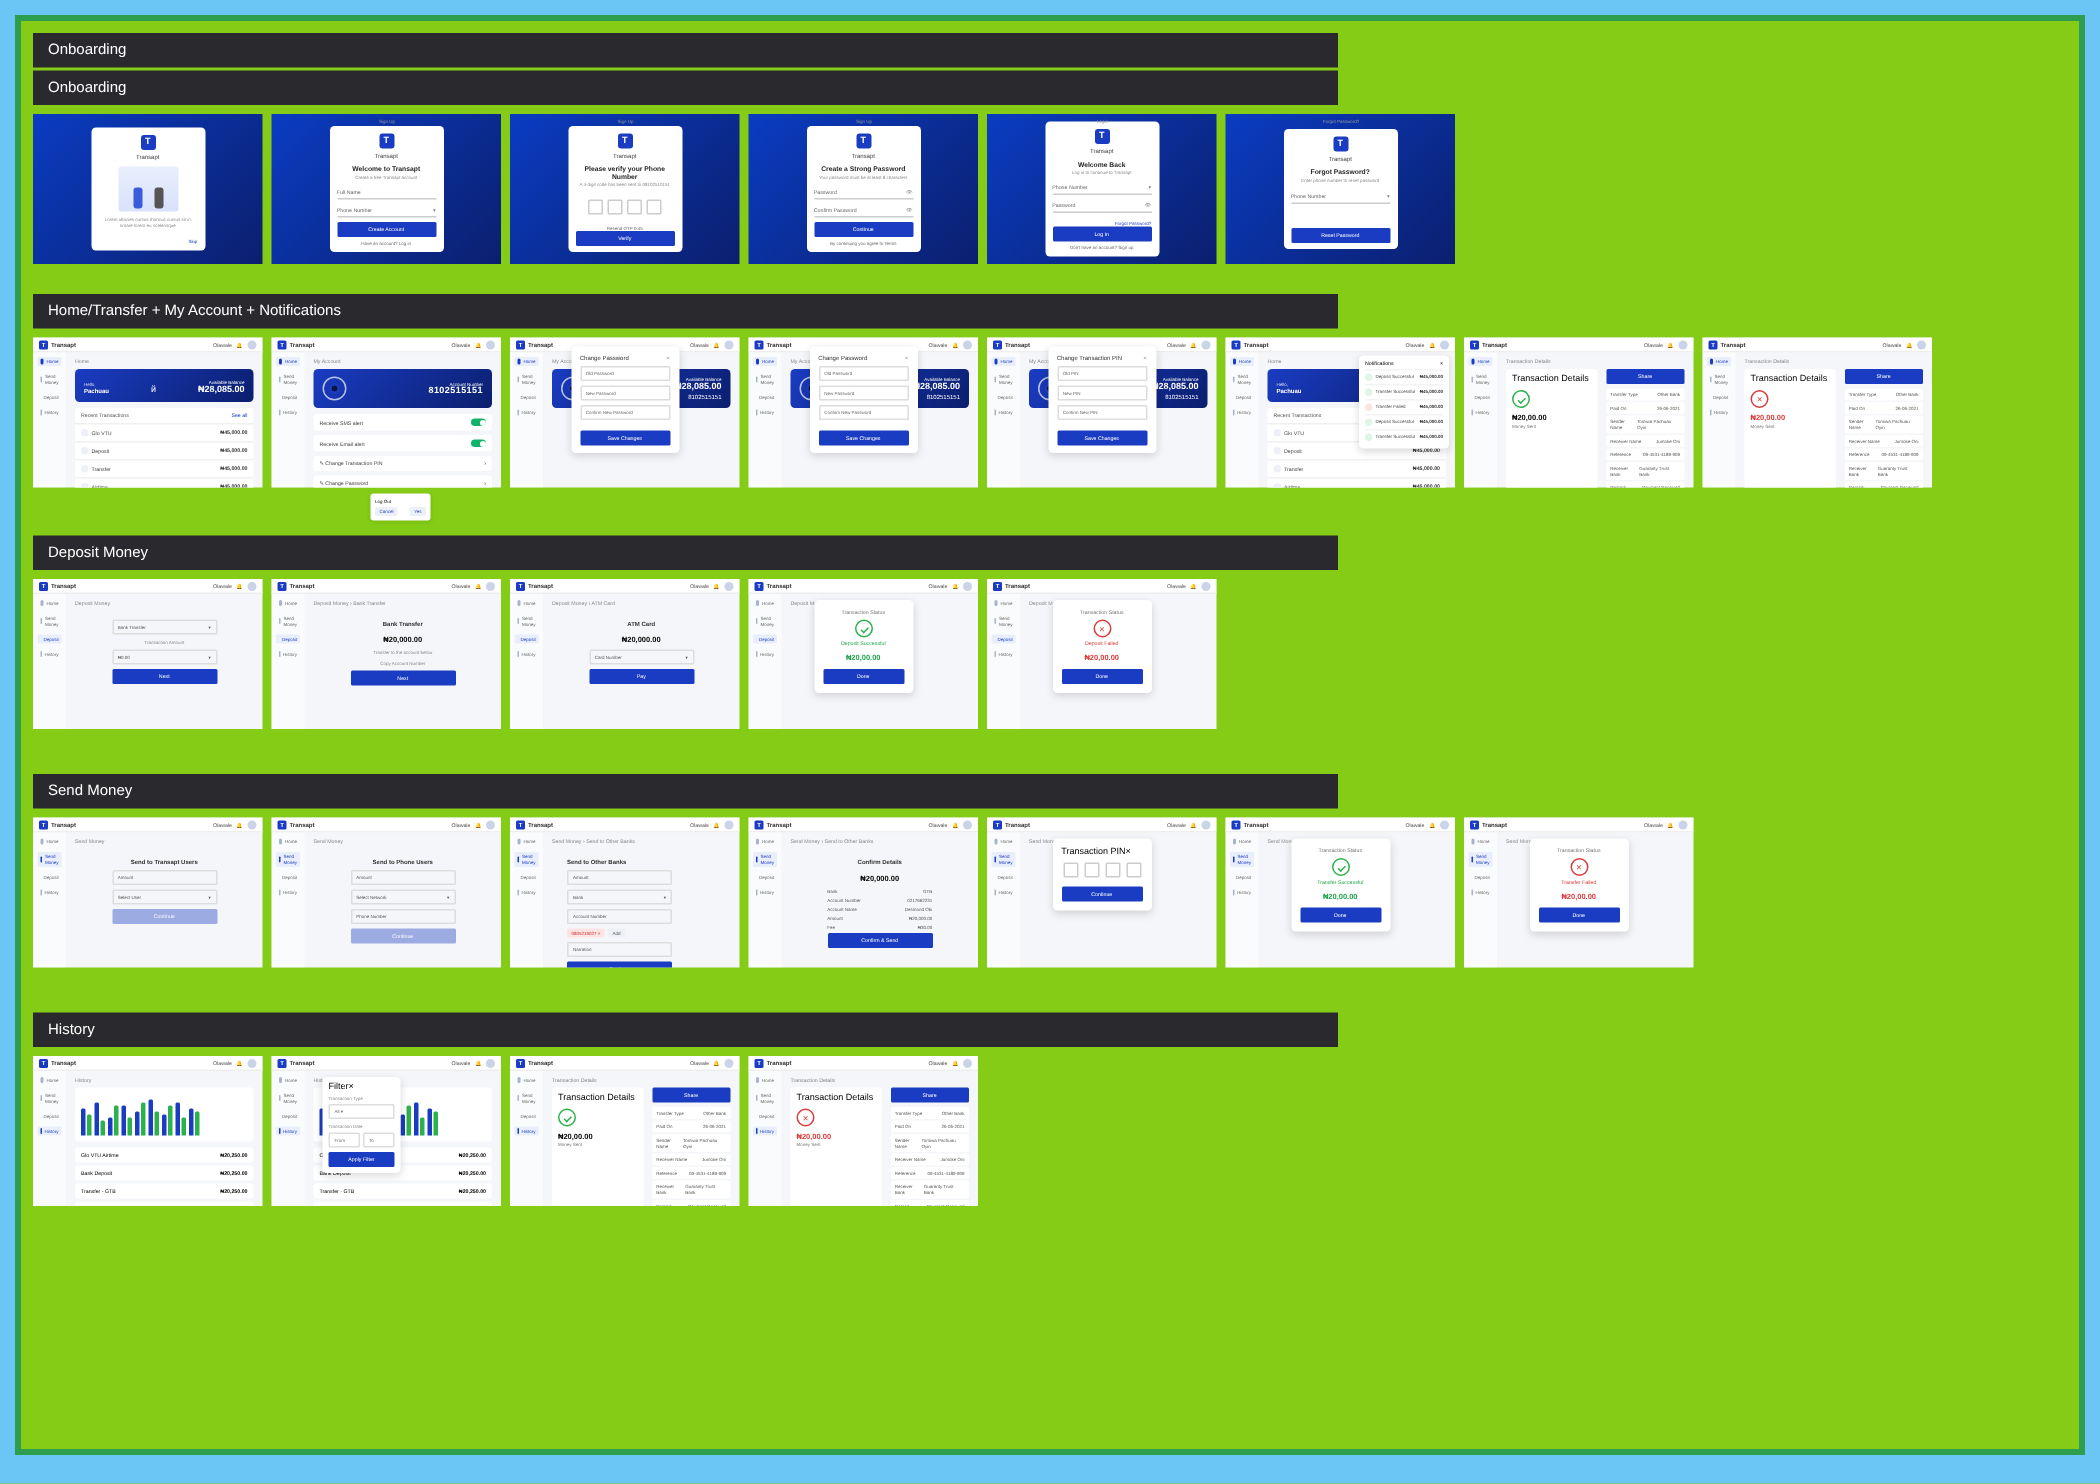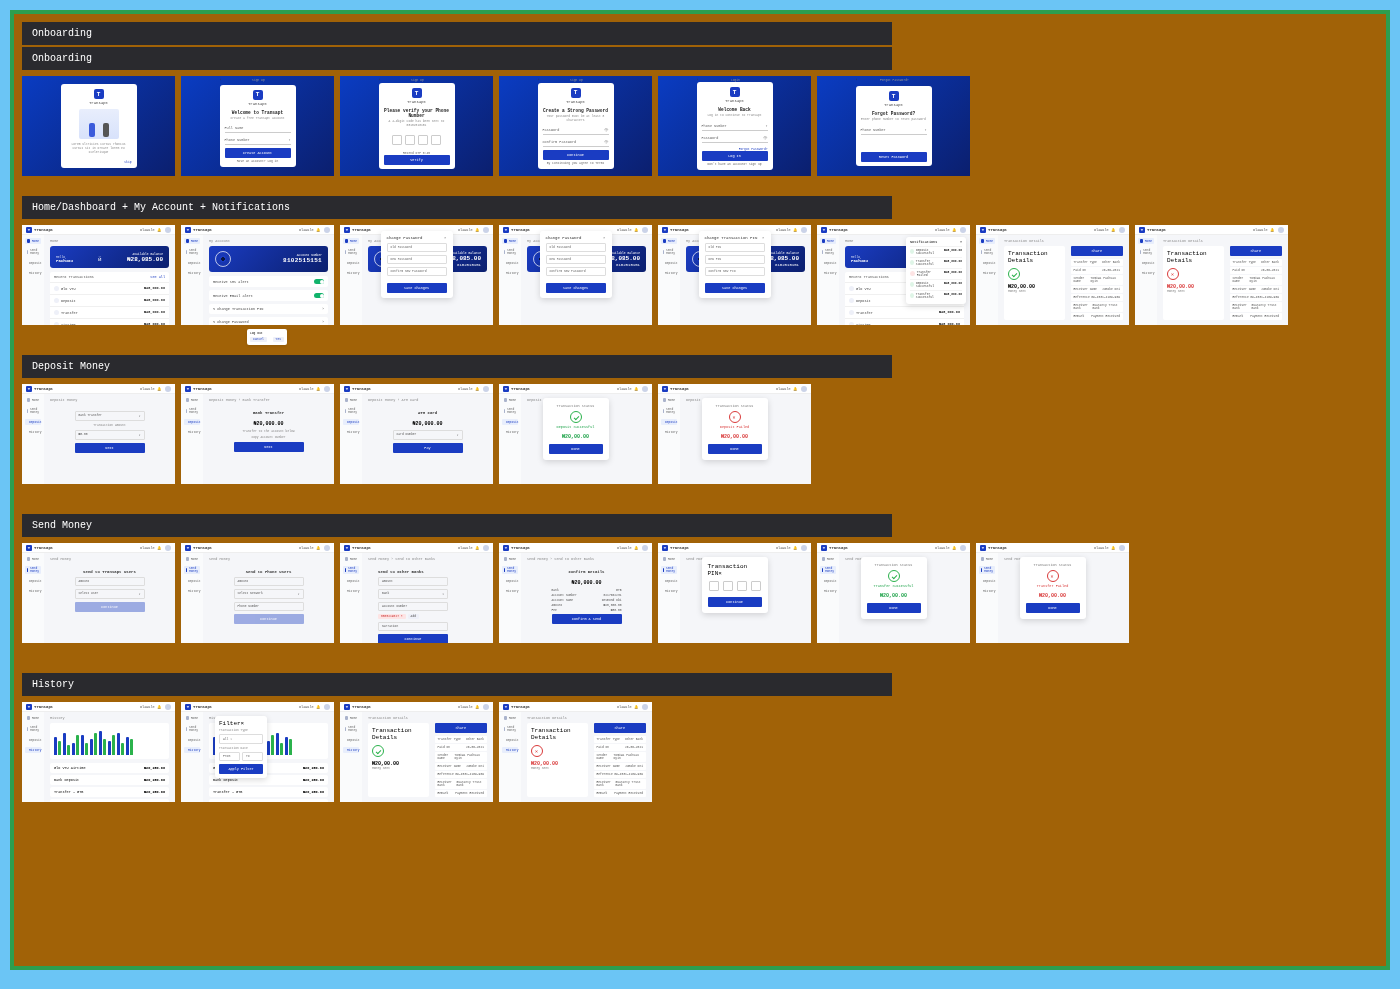--- a/index.html
+++ b/index.html
@@ -4,24 +4,23 @@
 <style>
   * { margin: 0; padding: 0; box-sizing: border-box; }
   body {
     background: #6bc5f5;
     font-family: -apple-system, BlinkMacSystemFont, "Segoe UI", sans-serif;
     padding: 10px;
     font-size: 6px;
   }
   .outer-border {
     border: 4px solid #2d9e4e;
-    background: #a16207;
+    background: #84cc16;
     padding: 8px;
     min-height: 960px;
-    font-family: Liberation Mono, monospace;
   }
   .section-header {
     background: #2a2a2e;
     color: #fff;
     padding: 6px 10px;
     margin-bottom: 6px;
     width: 870px;
     font-size: 10px;
     font-weight: 500;
   }
@@ -319,21 +318,21 @@
         <div class="field">
             <span>Phone Number</span>
             <span class="dd">▾</span>
           </div>
         <div style="flex:1"></div>
         <div class="btn-prim">Reset Password</div>
       </div>
     </div>
   </div>
 
-  <div class="section-header"><span>Home/Dashboard + My Account + Notifications</span></div>
+  <div class="section-header"><span>Home/Transfer + My Account + Notifications</span></div>
   <div class="row">
 
     <div class="frame" id="home-frame">
         <div class="topbar">
     <div class="tb-l">
             <div class="tb-logo">T</div>
             <span class="tb-name">Transapt</span>
           </div>
     <div class="tb-r">
             <span>Olawale</span>

